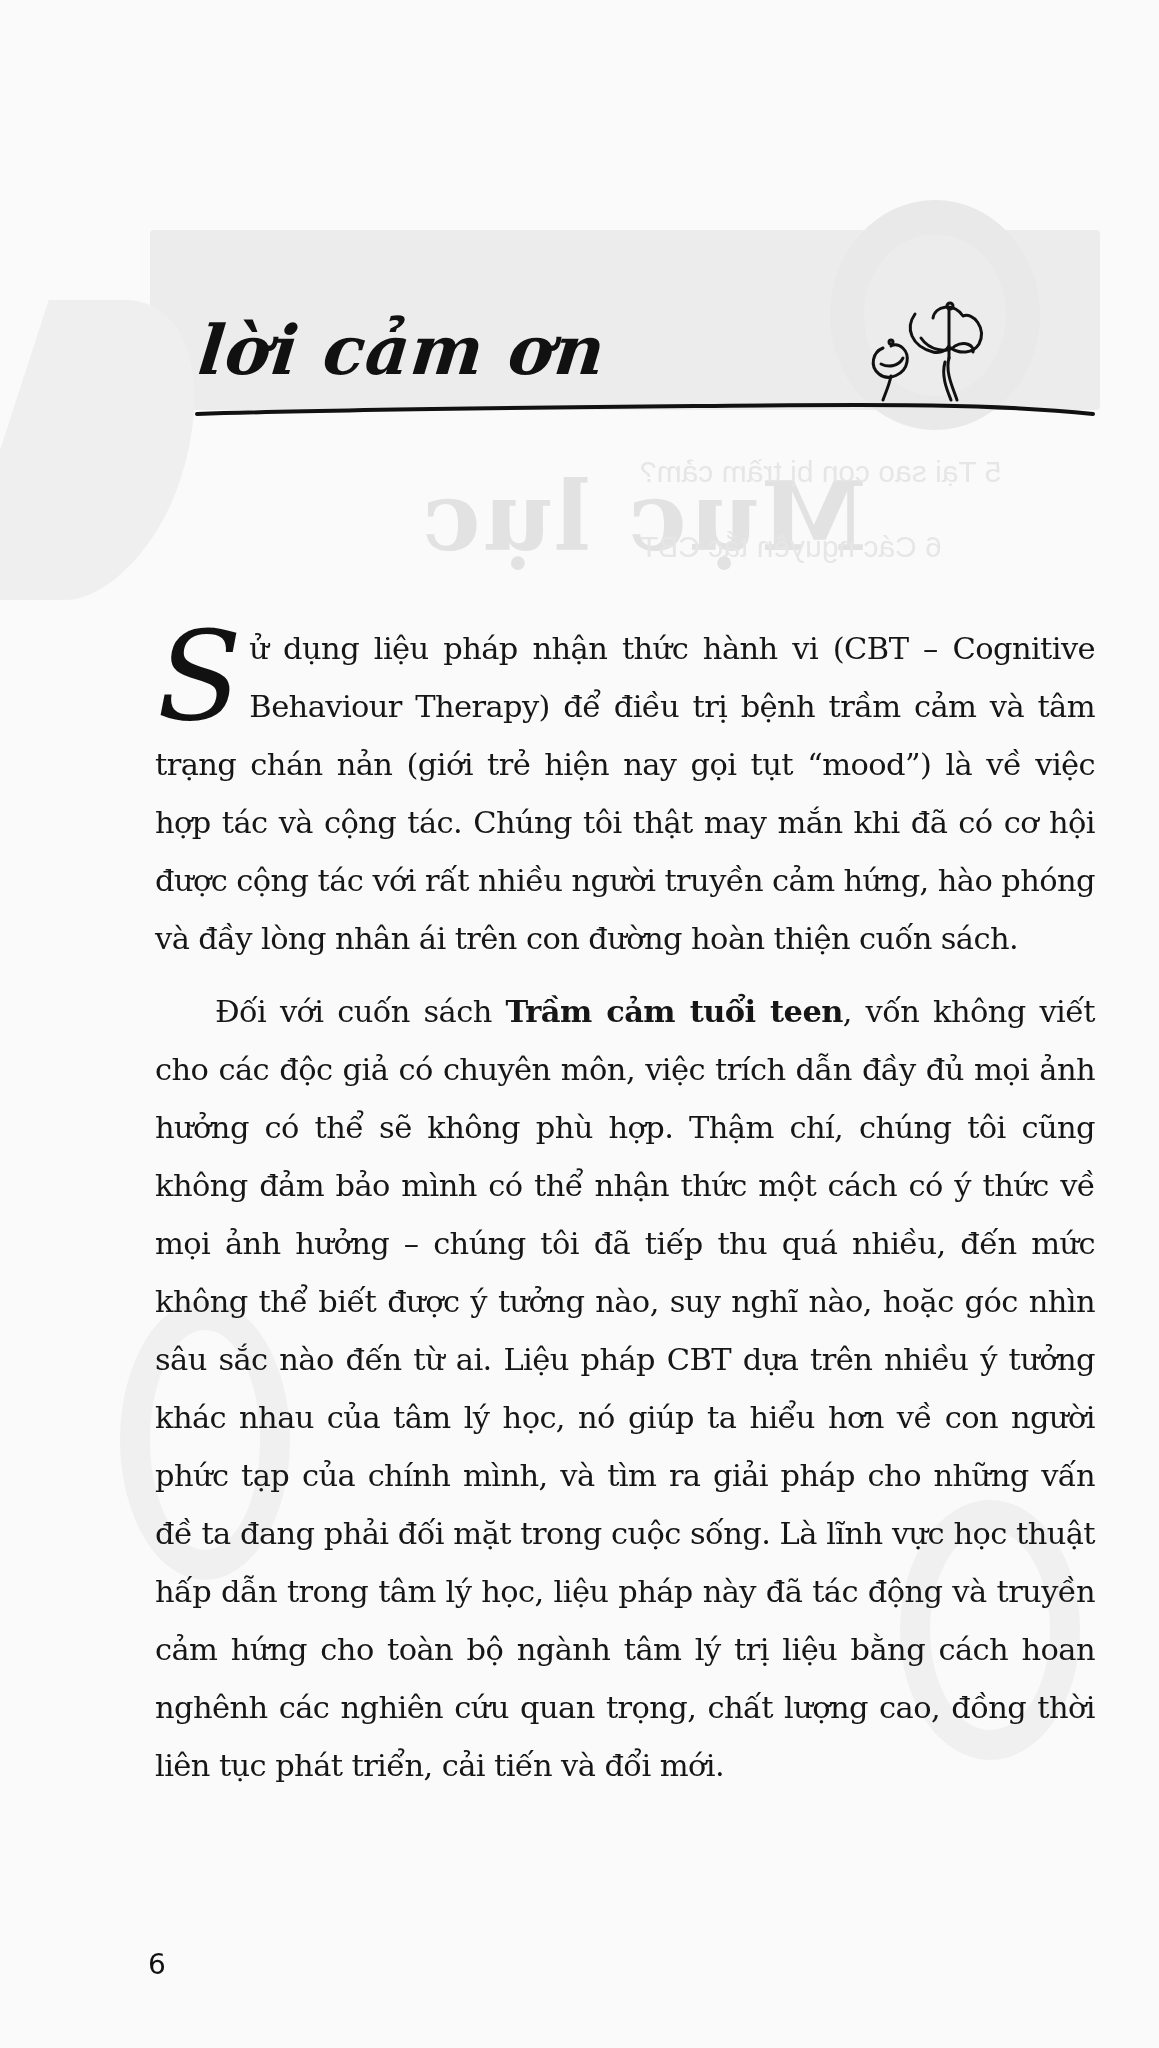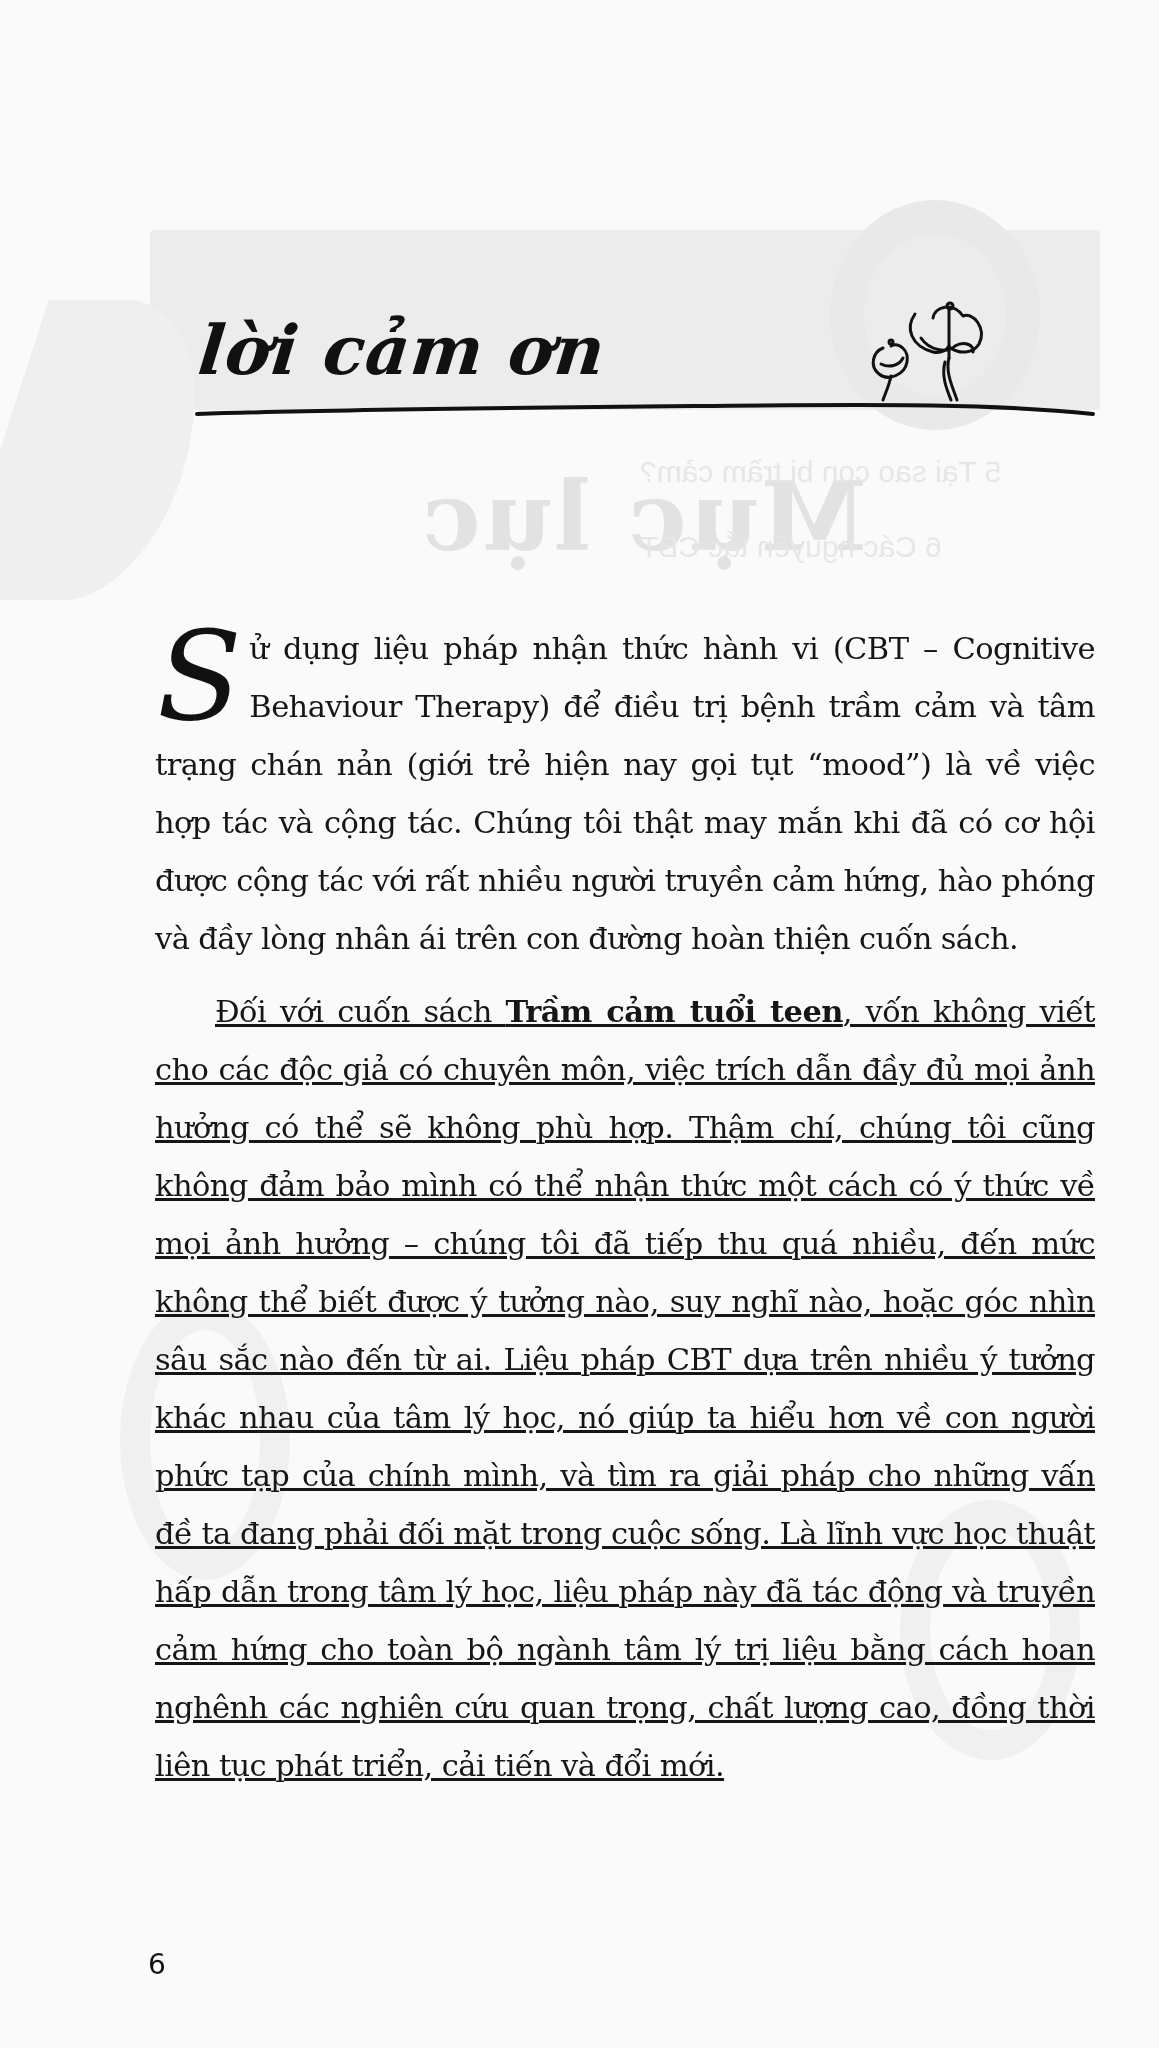--- a/index.html
+++ b/index.html
@@ -114,21 +114,20 @@
       color: #161616;
     }
     .para {
       margin: 0;
     }
     .para + .para {
       margin-top: 14px;
     }
     .para.indent {
       text-indent: 60px;
-      text-decoration: underline;
     }
     .dropcap {
       float: left;
       font-family: "DejaVu Serif", serif;
       font-style: italic;
       font-size: 124px;
       line-height: 100px;
       padding: 6px 8px 0 0;
       margin-left: 2px;
       color: #111;

